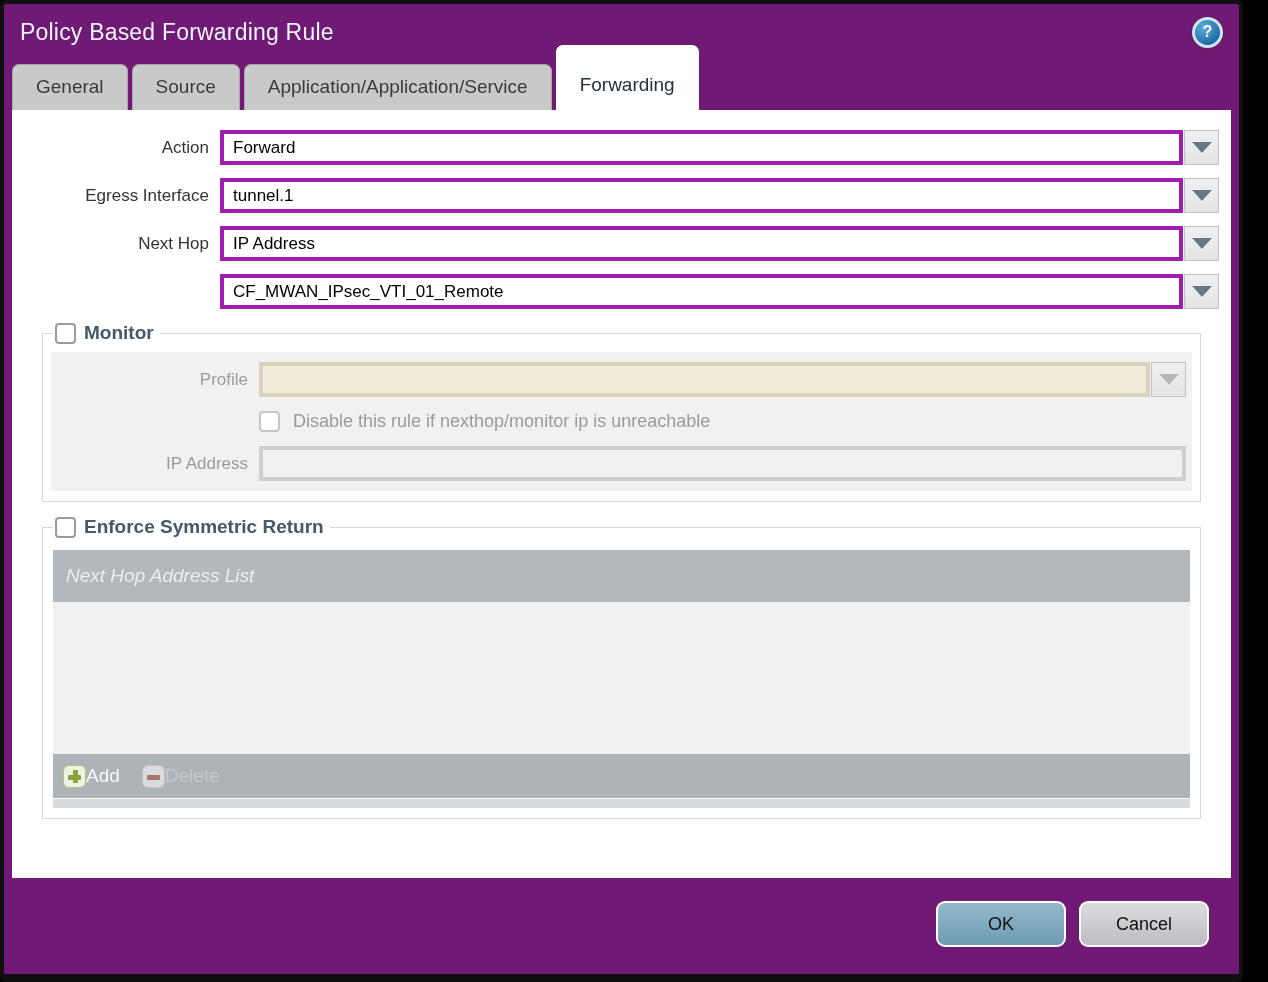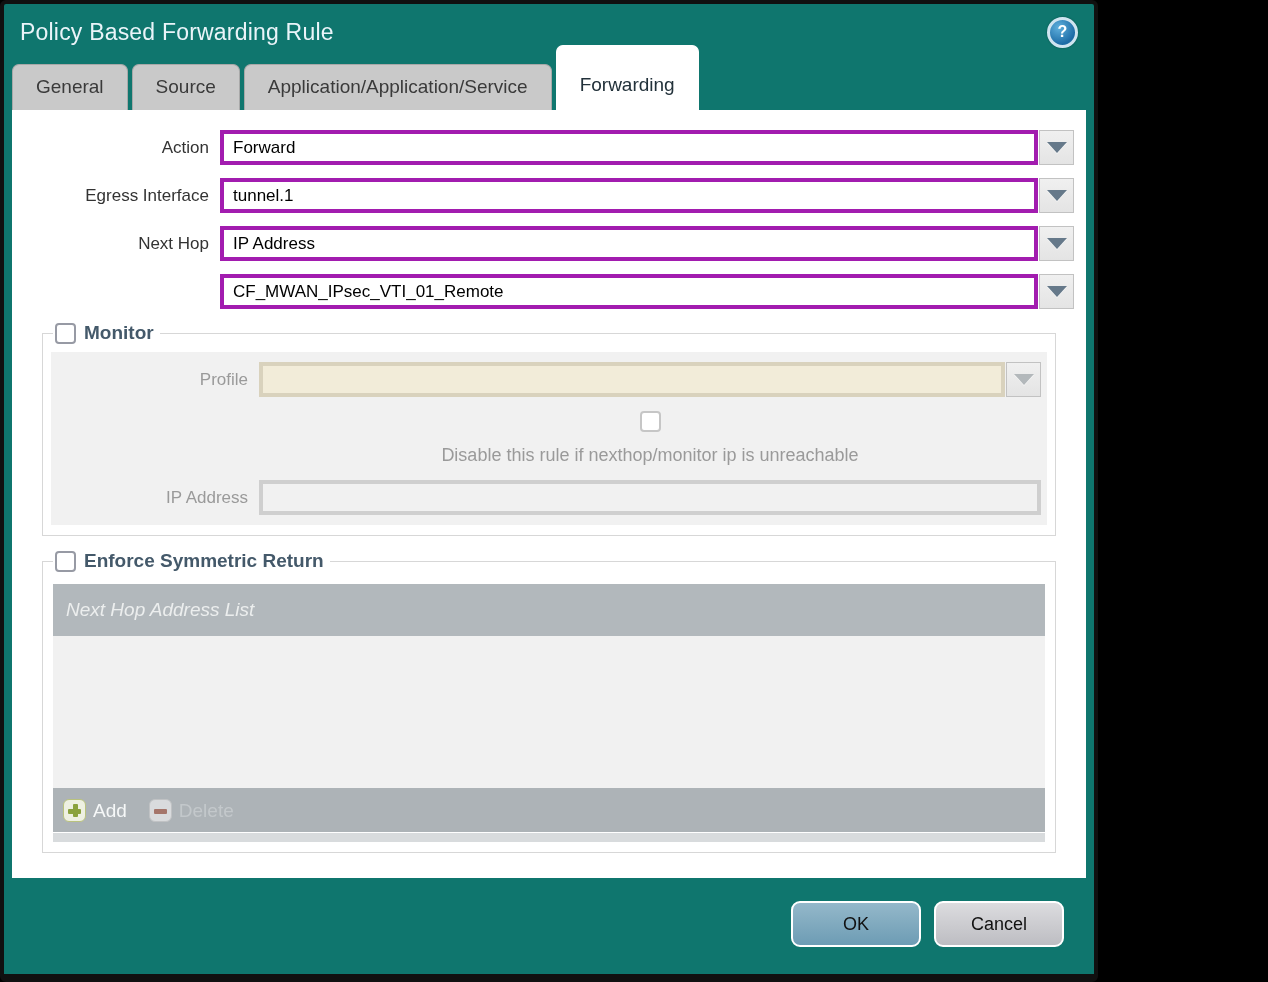--- a/index.html
+++ b/index.html
@@ -1,22 +1,22 @@
 <!DOCTYPE html>
 <html><head>
 <meta charset="utf-8">
 <style>
   * { margin:0; padding:0; box-sizing:border-box; }
   html,body { background:#000; }
   body { font-family:"Liberation Sans", sans-serif; }
 
   .dialog {
     position:relative;
-    width:1098px; height:982px;
-    background:#0f766e;
+    width:1243px; height:982px;
+    background:#701a75;
     border:4px solid #101010;
     border-bottom-width:8px;
     border-radius:6px;
     overflow:hidden;
   }
 
   
   .titlebar {
     height:56px;
     display:flex; align-items:center; justify-content:space-between;
@@ -119,41 +119,40 @@
     margin-top:8px;
     padding:10px 6px 8px 0;
   }
   .graypanel .flabel { color:#9a9a9a; }
   .txt.cream { background:#f2ecd9; border-color:#d9d2bd; }
   .txt.disabled { background:#f1f1f1; border-color:#cfcfcf; }
 
   .chkrow {
     display:flex; align-items:center; gap:13px;
     margin:14px 0 14px 208px;
-    flex-direction:column;
   }
   .chkrow .chklabel { font-size:18px; color:#9a9a9a; }
 
   
   .nhtable { margin:12px 2px 0 2px; }
   .nh-head {
     height:52px; background:#b2b8bc;
     display:flex; align-items:center;
     padding-left:13px;
     color:#eceeee; font-size:19px;font-style:italic;
   }
   .nh-body { height:152px; background:#f1f1f1; }
   .nh-foot {
     height:44px; background:#adb3b7;
     display:flex; align-items:center; gap:22px;
     padding-left:10px;
   }
   .nh-strip { height:9px; background:#d8dbdd; margin-top:1px; }
 
-  .tbtn { display:flex; align-items:flex-end; gap:7px; cursor:pointer; }
+  .tbtn { display:flex; align-items:center; cursor:pointer; }
   .tbtn .lbl { font-size:19px; color:#f6f8f8; }
   .tbtn.disabled { cursor:default; }
   .tbtn.disabled .lbl { color:#c3c8cb; }
   .icon-sq {
     width:23px; height:23px; border-radius:6px;
     position:relative; flex:0 0 auto;
   }
   .icon-add { background:#eef0e2; border:1px solid #b9c27e; }
   .icon-add::before, .icon-add::after {
     content:""; position:absolute; background:#8ba23e; border-radius:1px;

